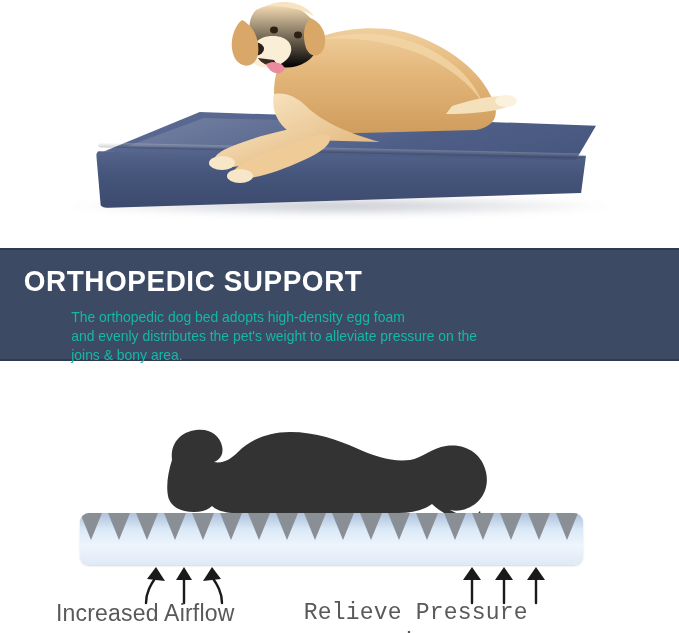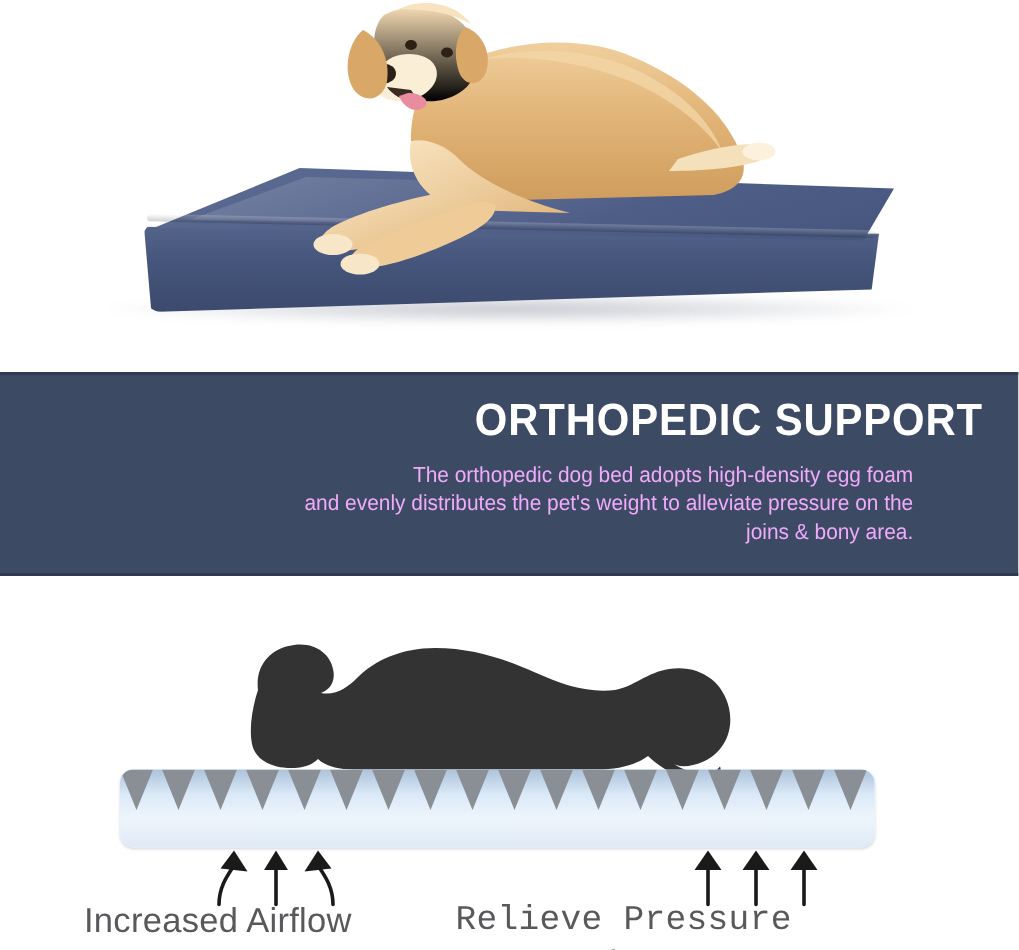--- a/index.html
+++ b/index.html
@@ -67,43 +67,43 @@
   }
 
   
   .dog { position: absolute; left: 170px; top: 2px; width: 360px; height: 190px; }
   .dog svg { width: 100%; height: 100%; display: block; }
 
   
   .banner {
     position: absolute;
     left: 0; top: 248px;
-    width: 679px; height: 136px;
+    width: 679px; height: 113px;
     background: #3d4a63;
     border-top: 2px solid #2f3a50;
     border-bottom: 2px solid #2f3a50;
     box-sizing: border-box;
-    text-align: right;
+    text-align: left;
     color: #ffffff;
   }
   .banner-title {
     margin: 14px 0 0 0;
     font-size: 30px;
     font-weight: bold;
     letter-spacing: .6px;
     color: #ffffff;
     font-family: "Liberation Sans", sans-serif;
     transform: scaleX(.93);
   }
   .banner-desc {
     margin: 10px auto 16px auto;
     width: 560px;
     font-size: 14.5px;
     line-height: 19px;
-    color: #f0abfc;
+    color: #14b8a6;
     font-weight: 500;
   }
   .banner-desc span { display: block; transform: scaleX(.96); }
 
   
   .diagram {
     position: absolute;
     left: 0; top: 384px;
     width: 679px; height: 249px;
     background: #ffffff;

